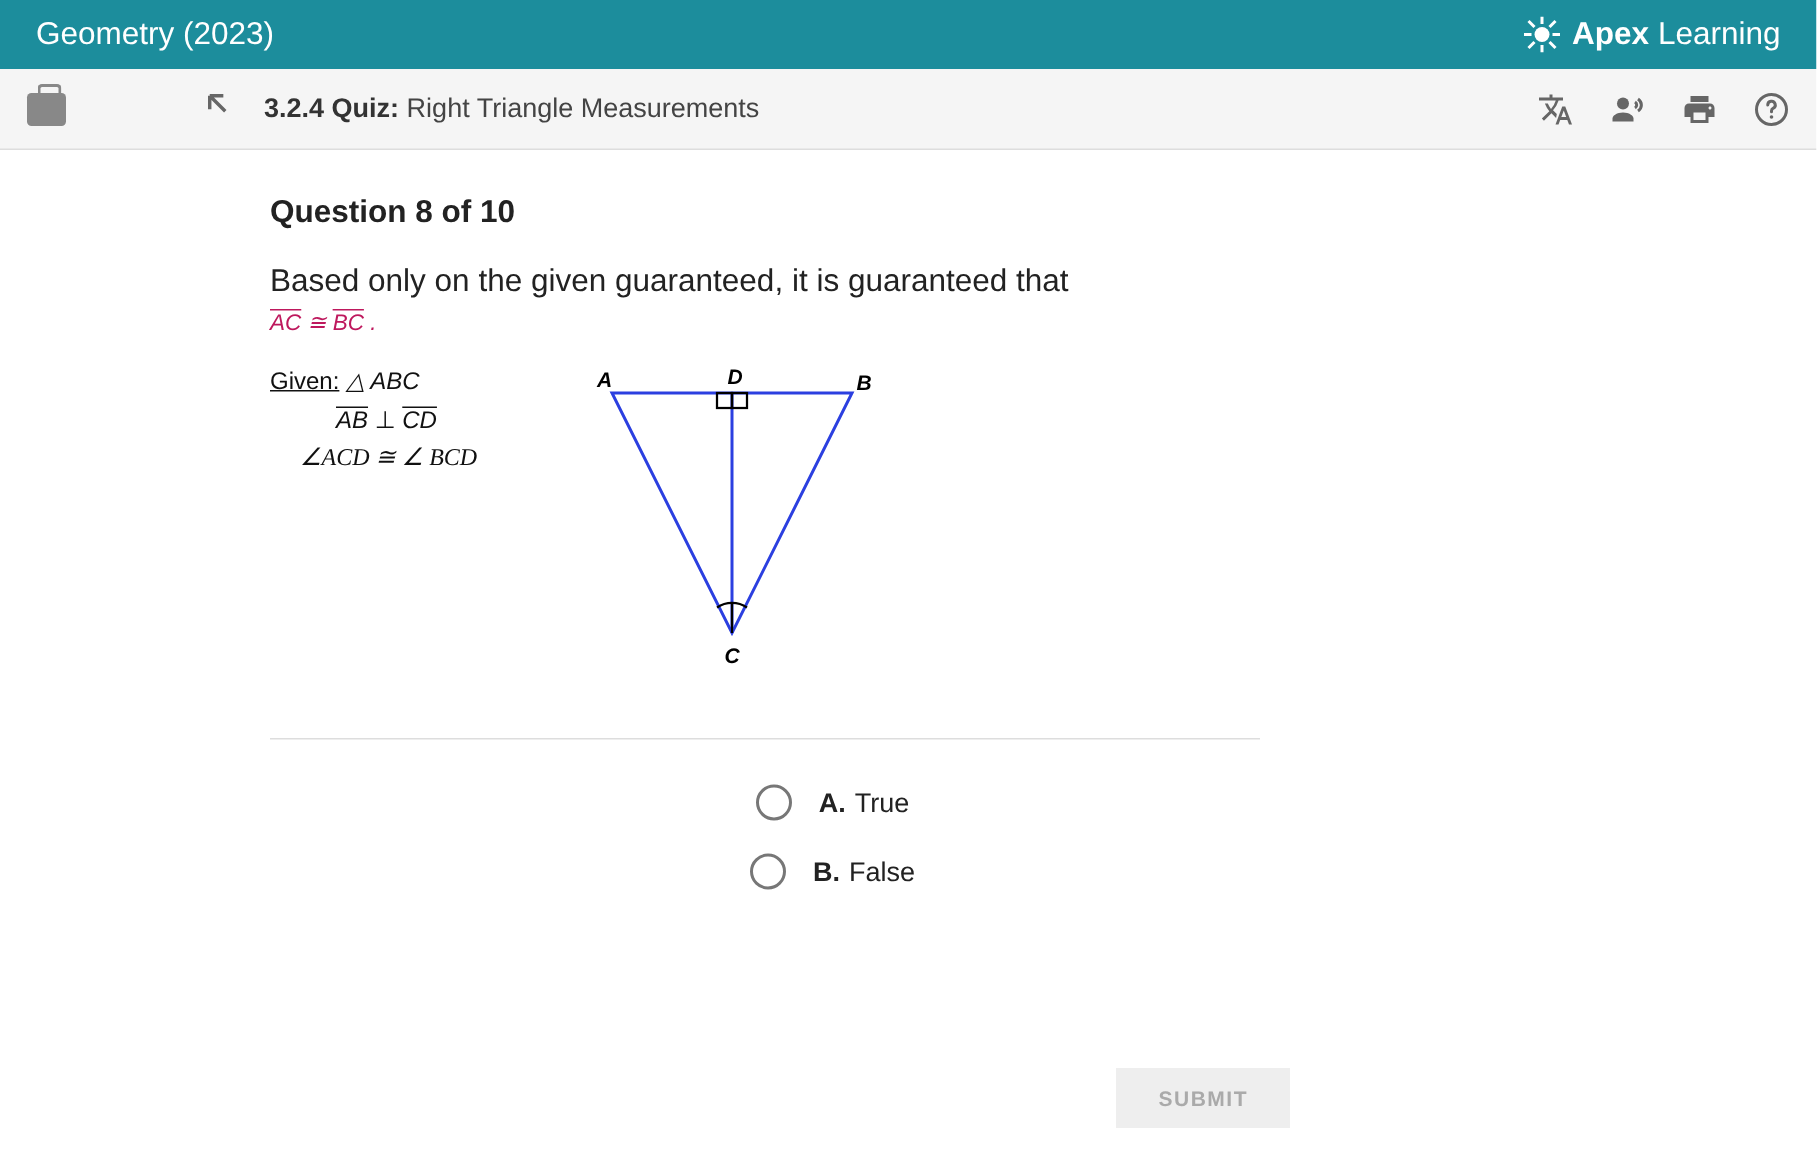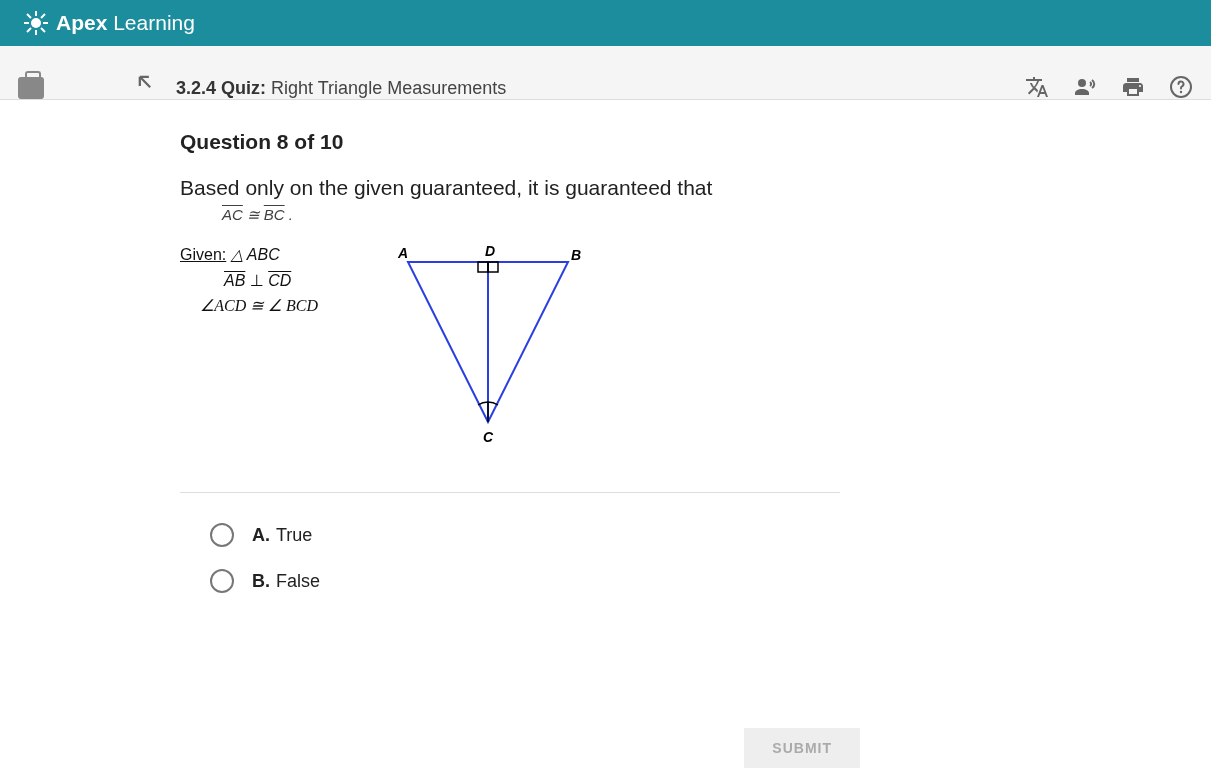--- a/index.html
+++ b/index.html
@@ -26,21 +26,21 @@
     gap: 8px;
     font-weight: 400;
   }
   .brand-logo { width: 24px; height: 24px; }
   .brand-text b { font-weight: 700; }
   .toolbar {
     background: #f5f5f5;
     border-bottom: 1px solid #ddd;
     height: 54px;
     display: flex;
-    align-items: flex-end;
+    align-items: center;
     padding: 0 18px 0 18px;
     gap: 20px;
     color: #555;
   }
   .briefcase-icon {
     width: 26px; height: 22px;
     background: #888; border-radius: 3px;
     position: relative;
     margin-right: 70px;
   }
@@ -76,23 +76,22 @@
     margin-bottom: 22px;
   }
   .qtext {
     font-size: 21px;
     color: #222;
     margin-bottom: 6px;
   }
   .math-line {
     font-size: 15px;
     font-style: italic;
-    color: #404040;
+    color: #be185d;
     margin-bottom: 18px;
-    margin-left: 42px;
   }
   .overline { text-decoration: overline; font-style: italic; }
   .given-block {
     display: flex;
     gap: 60px;
     align-items: flex-start;
     margin-top: 10px;
   }
   .given-text {
     font-size: 16px;
@@ -111,49 +110,51 @@
     width: 660px;
   }
   .option {
     display: flex;
     align-items: center;
     gap: 18px;
     font-size: 18px;
     color: #222;
     margin: 0 0 22px 30px;
     cursor: pointer;
+    justify-content: center;
   }
   .radio {
     width: 24px; height: 24px; border: 2px solid #777;
     border-radius: 50%; flex-shrink: 0;
   }
   .option b { font-weight: 900; margin-right: 6px; }
   .submit-bar {
     position: absolute;
     left: 180px;
     width: 680px;
-    bottom: 0;
+    bottom: 16px;
     display: flex;
     justify-content: flex-end;
   }
   .submit-btn {
     background: #eee;
     color: #aaa;
     border: none;
     padding: 12px 28px;
     font-size: 14px;
     letter-spacing: 1px;
     font-weight: 600;
     cursor: not-allowed;
   }
 </style>
 </head>
 <body>
 
 <div class="top-banner">
+  <span>Geometry (2023)</span>
   <span class="brand">
     <svg class="brand-logo" viewBox="0 0 24 24">
       <circle cx="12" cy="12" r="5" fill="#fff"></circle>
       <g stroke="#fff" stroke-width="2">
         <line x1="12" y1="0" x2="12" y2="5"></line>
         <line x1="12" y1="19" x2="12" y2="24"></line>
         <line x1="0" y1="12" x2="5" y2="12"></line>
         <line x1="19" y1="12" x2="24" y2="12"></line>
         <line x1="3" y1="3" x2="7" y2="7"></line>
         <line x1="17" y1="17" x2="21" y2="21"></line>

